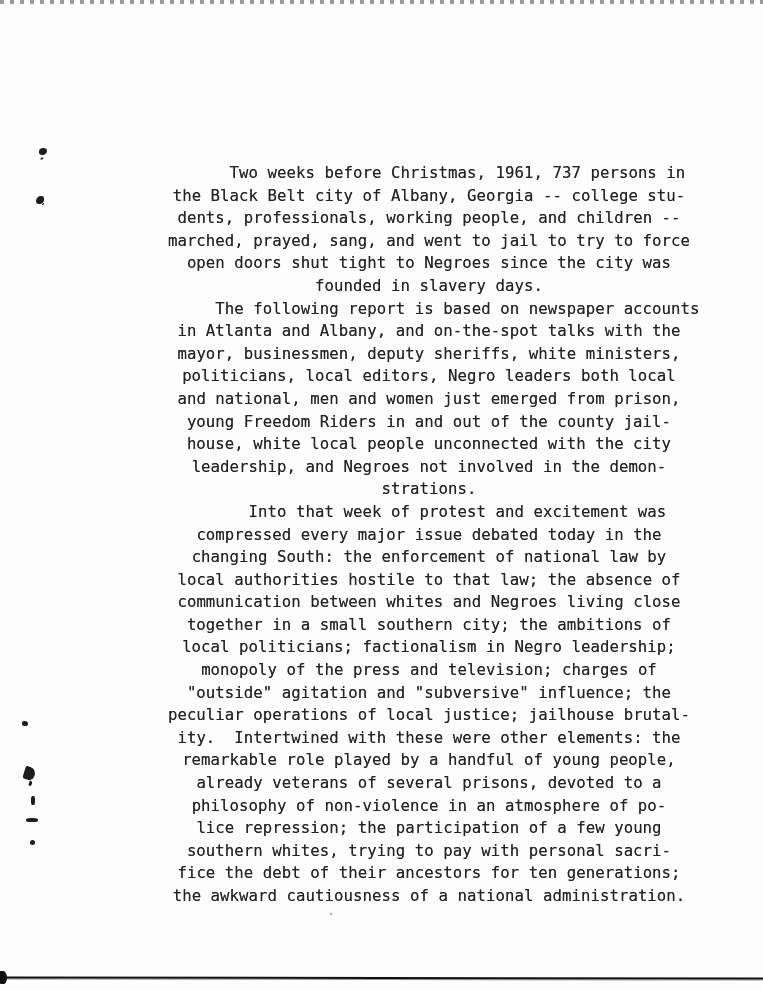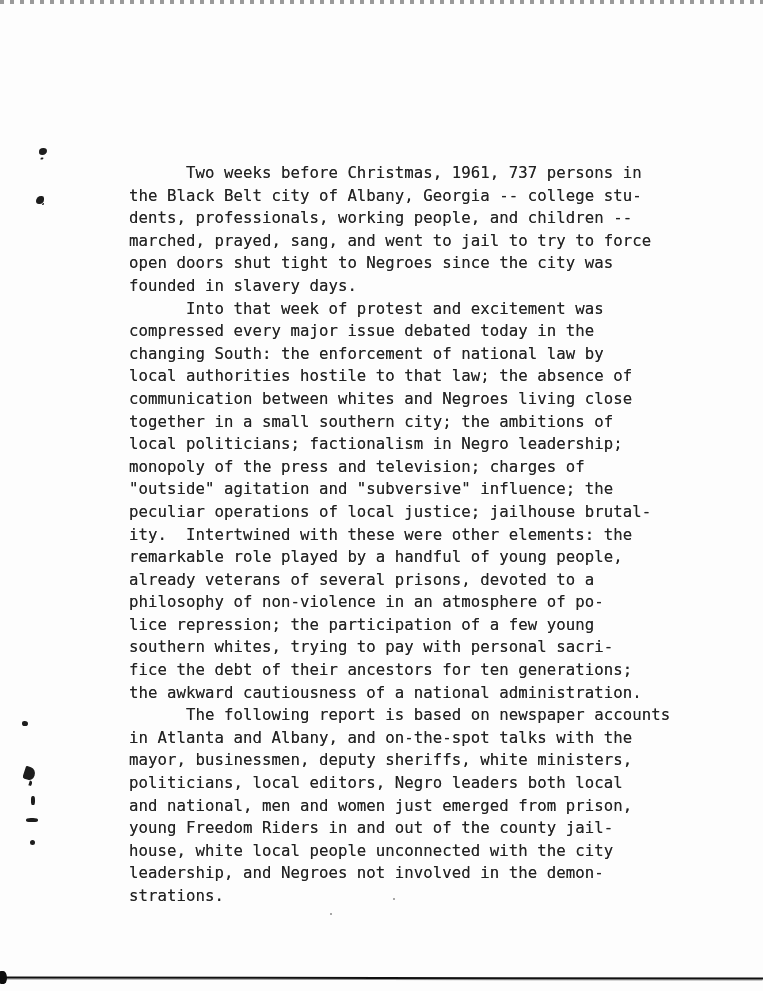--- a/index.html
+++ b/index.html
@@ -37,20 +37,21 @@
   }
   .para {
     margin: 0;
     padding: 0;
     white-space: pre;
     font-size: 15.7px;
     line-height: 22.6px;
     letter-spacing: 0.05px;
     color: #232323;
     text-shadow: 0 0 0.5px rgba(25, 25, 25, 0.6);
+    text-align: center;
   }
   
   .ink-mark, .speck, .bottom-hook {
     position: absolute;
     background: #1d1d1d;
   }
   .m1 { left: 39px; top: 148px; width: 8px; height: 7px;
         border-radius: 55% 45% 60% 40%;
         box-shadow: -1px 7px 0 -2.5px #1d1d1d; }
   .m2 { left: 36px; top: 196px; width: 8px; height: 8px;
@@ -95,47 +96,47 @@
 
   <div class="top-edge"></div>
 
   <main class="text-block">
     <p class="para">      Two weeks before Christmas, 1961, 737 persons in
 the Black Belt city of Albany, Georgia -- college stu-
 dents, professionals, working people, and children --
 marched, prayed, sang, and went to jail to try to force
 open doors shut tight to Negroes since the city was
 founded in slavery days.</p>
+    <p class="para">      The following report is based on newspaper accounts
+in Atlanta and Albany, and on-the-spot talks with the
+mayor, businessmen, deputy sheriffs, white ministers,
+politicians, local editors, Negro leaders both local
+and national, men and women just emerged from prison,
+young Freedom Riders in and out of the county jail-
+house, white local people unconnected with the city
+leadership, and Negroes not involved in the demon-
+strations.</p>
     <p class="para">      Into that week of protest and excitement was
 compressed every major issue debated today in the
 changing South: the enforcement of national law by
 local authorities hostile to that law; the absence of
 communication between whites and Negroes living close
 together in a small southern city; the ambitions of
 local politicians; factionalism in Negro leadership;
 monopoly of the press and television; charges of
 "outside" agitation and "subversive" influence; the
 peculiar operations of local justice; jailhouse brutal-
 ity.  Intertwined with these were other elements: the
 remarkable role played by a handful of young people,
 already veterans of several prisons, devoted to a
 philosophy of non-violence in an atmosphere of po-
 lice repression; the participation of a few young
 southern whites, trying to pay with personal sacri-
 fice the debt of their ancestors for ten generations;
 the awkward cautiousness of a national administration.</p>
-    <p class="para">      The following report is based on newspaper accounts
-in Atlanta and Albany, and on-the-spot talks with the
-mayor, businessmen, deputy sheriffs, white ministers,
-politicians, local editors, Negro leaders both local
-and national, men and women just emerged from prison,
-young Freedom Riders in and out of the county jail-
-house, white local people unconnected with the city
-leadership, and Negroes not involved in the demon-
-strations.</p>
   </main>
 
   <div class="ink-mark m1"></div>
   <div class="ink-mark m2"></div>
   <div class="ink-mark m3"></div>
   <div class="ink-mark m4"></div>
   <div class="ink-mark m5"></div>
   <div class="ink-mark m6"></div>
   <div class="ink-mark m7"></div>
   <div class="speck s1"></div>

